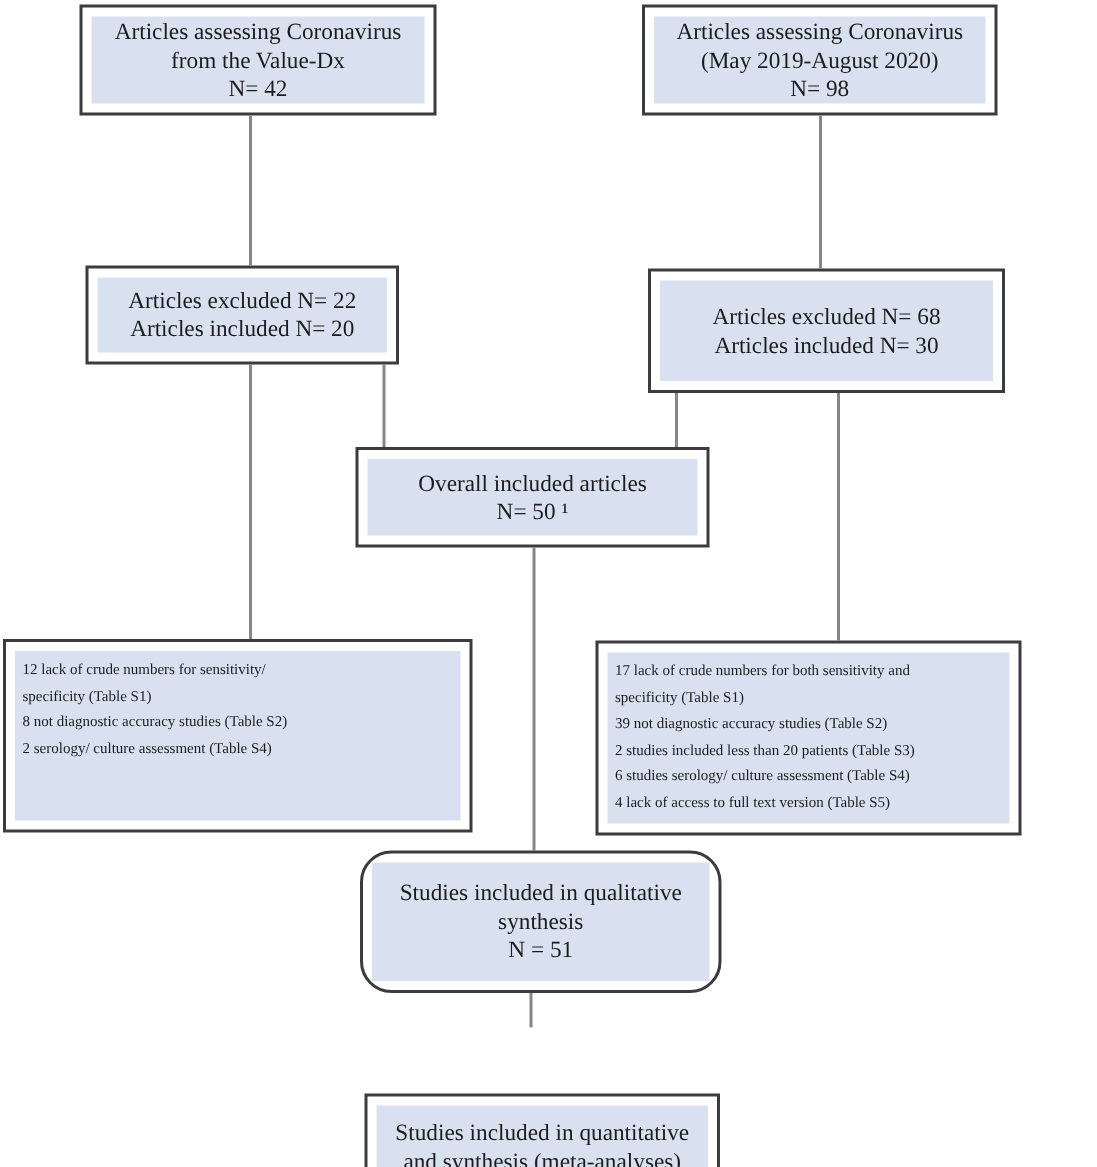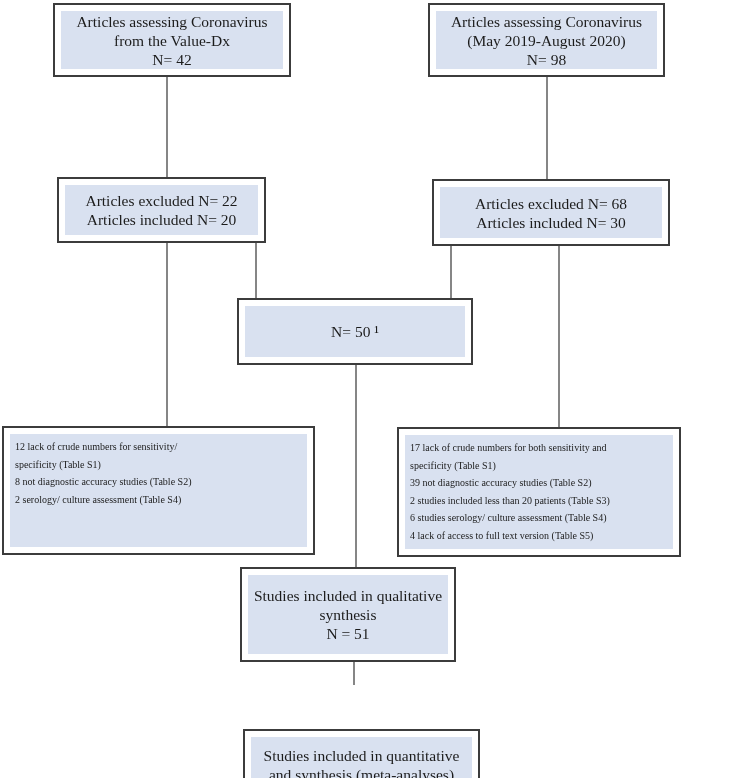--- a/index.html
+++ b/index.html
@@ -90,29 +90,30 @@
     </div>
   </div>
 
   <div class="fbox center" style="left:57px; top:177px; width:209px; height:66px;">
     <div class="fill">
       <div class="line">Articles excluded N= 22</div>
       <div class="line">Articles included N= 20</div>
     </div>
   </div>
 
-  <div class="fbox center" style="left:432px; top:179px; width:238px; height:67px;">
+  <div class="fbox center" style="left:432px; top:179px; width:238px; height:83px;">
     <div class="fill">
       <div class="line">Articles excluded N= 68</div>
       <div class="line">Articles included N= 30</div>
     </div>
   </div>
 
   <div class="fbox center" style="left:237px; top:298px; width:236px; height:67px;">
     <div class="fill">
+      <div class="line">Overall included articles</div>
       <div class="line">N= 50 ¹</div>
     </div>
   </div>
 
   <div class="fbox leftalign" style="left:2px; top:426px; width:313px; height:129px;">
     <div class="fill">
       <div class="line">12 lack of crude numbers for sensitivity/</div>
       <div class="line">specificity (Table S1)</div>
       <div class="line">8 not diagnostic accuracy studies (Table S2)</div>
       <div class="line">2 serology/ culture assessment (Table S4)</div>
@@ -123,21 +124,21 @@
     <div class="fill">
       <div class="line">17 lack of crude numbers for both sensitivity and</div>
       <div class="line">specificity (Table S1)</div>
       <div class="line">39 not diagnostic accuracy studies (Table S2)</div>
       <div class="line">2 studies included less than 20 patients (Table S3)</div>
       <div class="line">6 studies serology/ culture assessment (Table S4)</div>
       <div class="line">4 lack of access to full text version (Table S5)</div>
     </div>
   </div>
 
-  <div class="fbox center" style="left:240px; top:567px; width:216px; height:95px;">
+  <div class="fbox center" style="left:240px; top:567px; width:241px; height:95px;border-radius:21px;">
     <div class="fill">
       <div class="line">Studies included in qualitative</div>
       <div class="line">synthesis</div>
       <div class="line">N = 51</div>
     </div>
   </div>
 
   <div class="fbox center" style="left:243px; top:685px; width:237px; height:90px;margin-top:44px;">
     <div class="fill">
       <div class="line">Studies included in quantitative</div>

